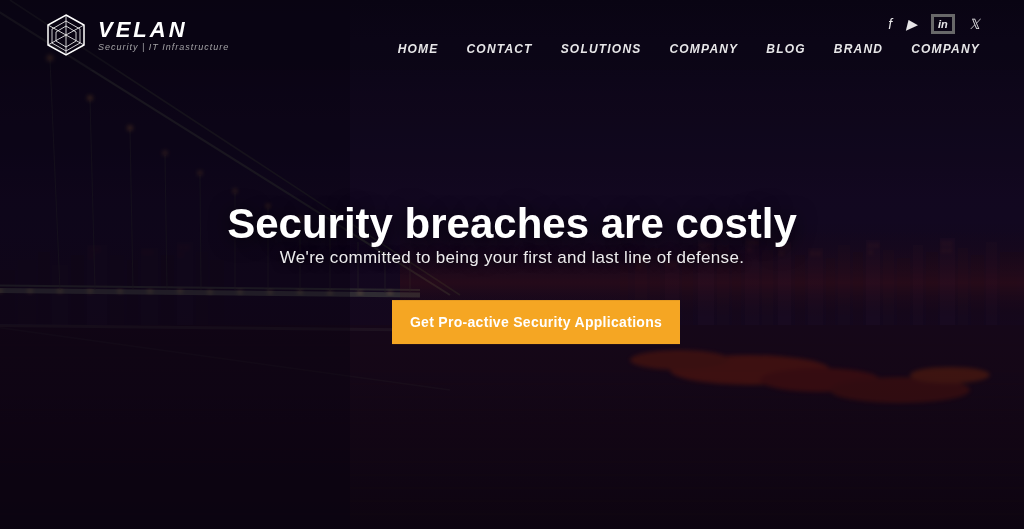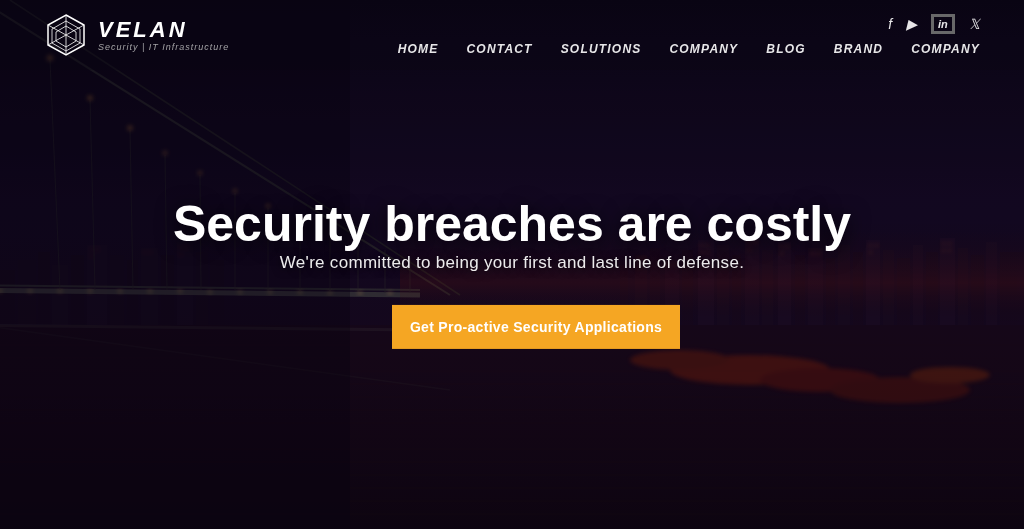--- a/index.html
+++ b/index.html
@@ -119,21 +119,21 @@
       top: 50%;
       left: 50%;
       transform: translate(-50%, -45%);
       text-align: center;
       z-index: 10;
       width: 700px;
     }
 
     .hero-title {
       color: white;
-      font-size: 50px;
+      font-size: 42px;
       font-weight: 800;
       text-shadow: 0 2px 20px rgba(0,0,0,0.8);
       line-height: 1.15;
     }
 
     .hero-subtitle {
       color: rgba(255, 255, 255, 0.92);
       font-size: 17px;
       font-weight: 500;
       margin-bottom: 32px;

